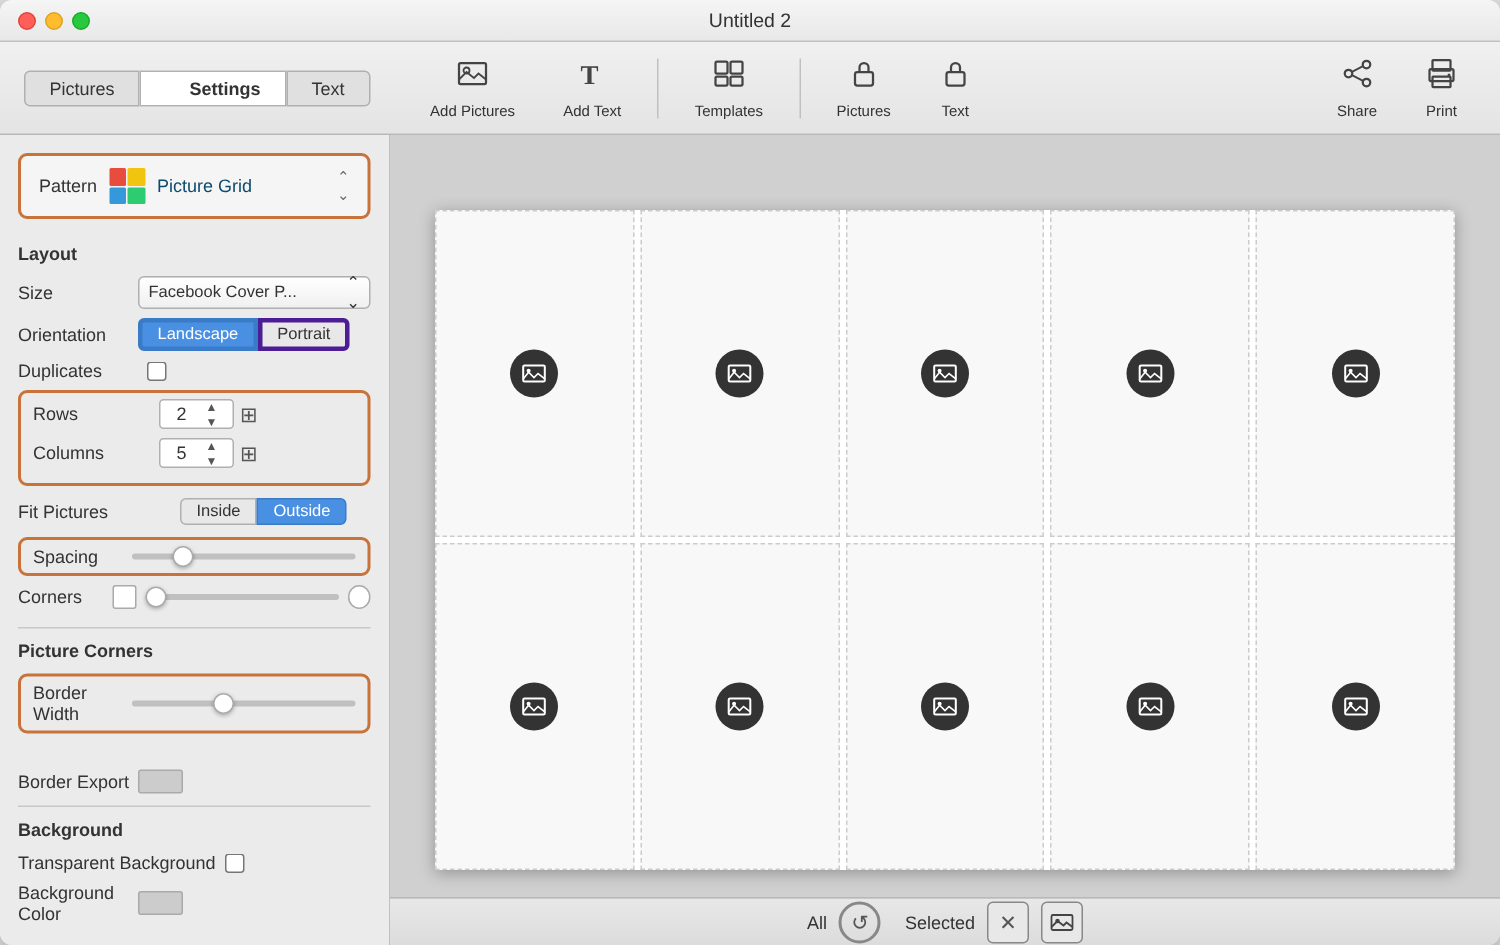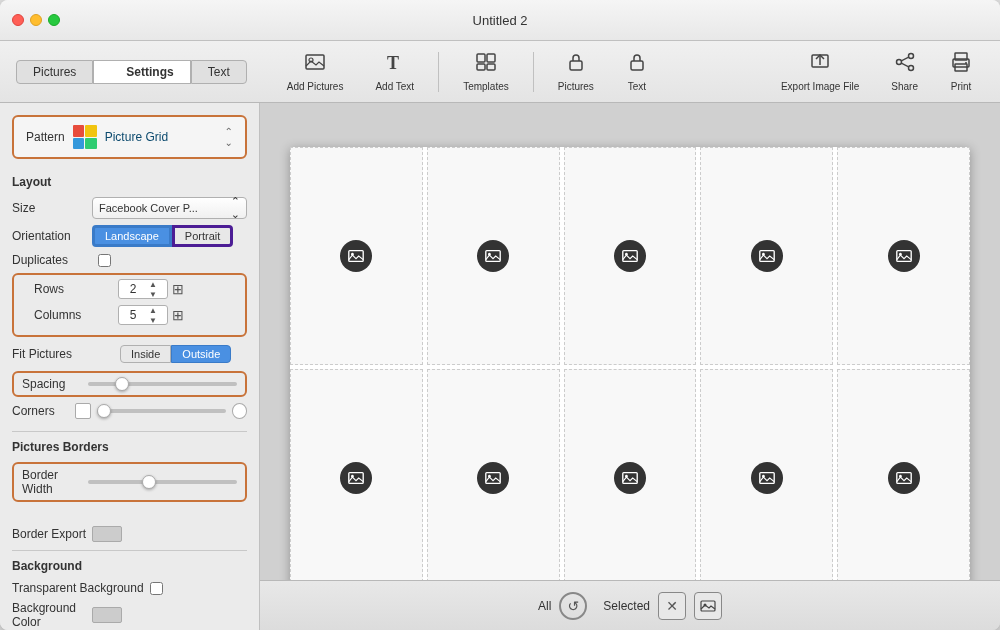--- a/index.html
+++ b/index.html
@@ -21,21 +21,21 @@
       border-radius: 8px;
       box-shadow: 0 4px 20px rgba(0,0,0,0.4);
       display: flex;
       flex-direction: column;
       overflow: hidden;
     }
 
     
     .titlebar {
       background: linear-gradient(to bottom, #f5f5f5, #e8e8e8);
-      height: 41px;
+      height: 28px;
       display: flex;
       align-items: center;
       padding: 0 12px;
       border-bottom: 1px solid #c0c0c0;
       position: relative;
       flex-shrink: 0;
     }
     .traffic-lights {
       display: flex;
       gap: 6px;
@@ -241,21 +241,21 @@
       font-size: 12px;
       color: #333;
       margin-bottom: 6px;
     }
     .checkbox-row input { cursor: pointer; }
 
     
     .rows-cols-group {
       border: 2px solid #c8733a;
       border-radius: 6px;
-      padding: 4px 20px;
+      padding: 4px 8px;
       margin-bottom: 8px;
     }
     .num-control {
       display: flex;
       align-items: center;
       gap: 4px;
     }
     .num-input-wrap {
       display: flex;
       align-items: center;
@@ -441,21 +441,21 @@
     }
 
     .add-photo-icon svg {
       width: 18px;
       height: 18px;
       fill: #fff;
     }
 
     
     .bottom-bar {
-      height: 50px;
+      height: 32px;
       background: linear-gradient(to bottom, #e8e8e8, #dcdcdc);
       border-top: 1px solid #b8b8b8;
       display: flex;
       align-items: center;
       justify-content: center;
       gap: 16px;
       flex-shrink: 0;
     }
 
     .bottom-btn-group {
@@ -575,30 +575,20 @@
         <svg width="22" height="22" viewBox="0 0 22 22" fill="none">
           <rect x="5" y="10" width="12" height="9" rx="1.5" stroke="#444" stroke-width="1.5" fill="none"></rect>
           <path d="M8 10V7a3 3 0 0 1 6 0v3" stroke="#444" stroke-width="1.5" fill="none"></path>
         </svg>
       </div>
       <span class="toolbar-item-label">Text</span>
     </div>
 
     <div class="toolbar-spacer"></div>
 
-    <div class="toolbar-item">
-      <div class="toolbar-item-icon">
-        <svg width="22" height="22" viewBox="0 0 22 22" fill="none">
-          <rect x="3" y="4" width="16" height="12" rx="1" stroke="#444" stroke-width="1.5" fill="none"></rect>
-          <polyline points="7,8 11,4 15,8" stroke="#444" stroke-width="1.5" fill="none"></polyline>
-          <line x1="11" y1="4" x2="11" y2="14" stroke="#444" stroke-width="1.5"></line>
-        </svg>
-      </div>
-      <span class="toolbar-item-label">Export Image File</span>
-    </div>
 
     <div class="toolbar-item">
       <div class="toolbar-item-icon">
         <svg width="22" height="22" viewBox="0 0 22 22" fill="none">
           <circle cx="17" cy="5" r="2.5" stroke="#444" stroke-width="1.5" fill="none"></circle>
           <circle cx="5" cy="11" r="2.5" stroke="#444" stroke-width="1.5" fill="none"></circle>
           <circle cx="17" cy="17" r="2.5" stroke="#444" stroke-width="1.5" fill="none"></circle>
           <line x1="7.3" y1="9.9" x2="14.7" y2="6.1" stroke="#444" stroke-width="1.2"></line>
           <line x1="7.3" y1="12.1" x2="14.7" y2="15.9" stroke="#444" stroke-width="1.2"></line>
         </svg>
@@ -703,21 +693,21 @@
 
         <div class="corners-row">
           <span class="corners-label">Corners</span>
           <div class="corner-box"></div>
           <input type="range" min="0" max="100" value="0" style="flex: 1 1 0%;">
           <div class="corner-box-rounded"></div>
         </div>
       </div>
 
       <hr class="section-divider">
-      <div class="section-header">Pictures Borders</div>
+      <div class="section-header">Picture Corners</div>
 
       <div class="border-group">
         <div class="slider-row">
           <span class="slider-label">Border Width</span>
           <input type="range" min="0" max="100" value="40" style="">
         </div>
       </div>
 
       <div class="form-row">
         <span class="form-row-label">Border Export</span>

